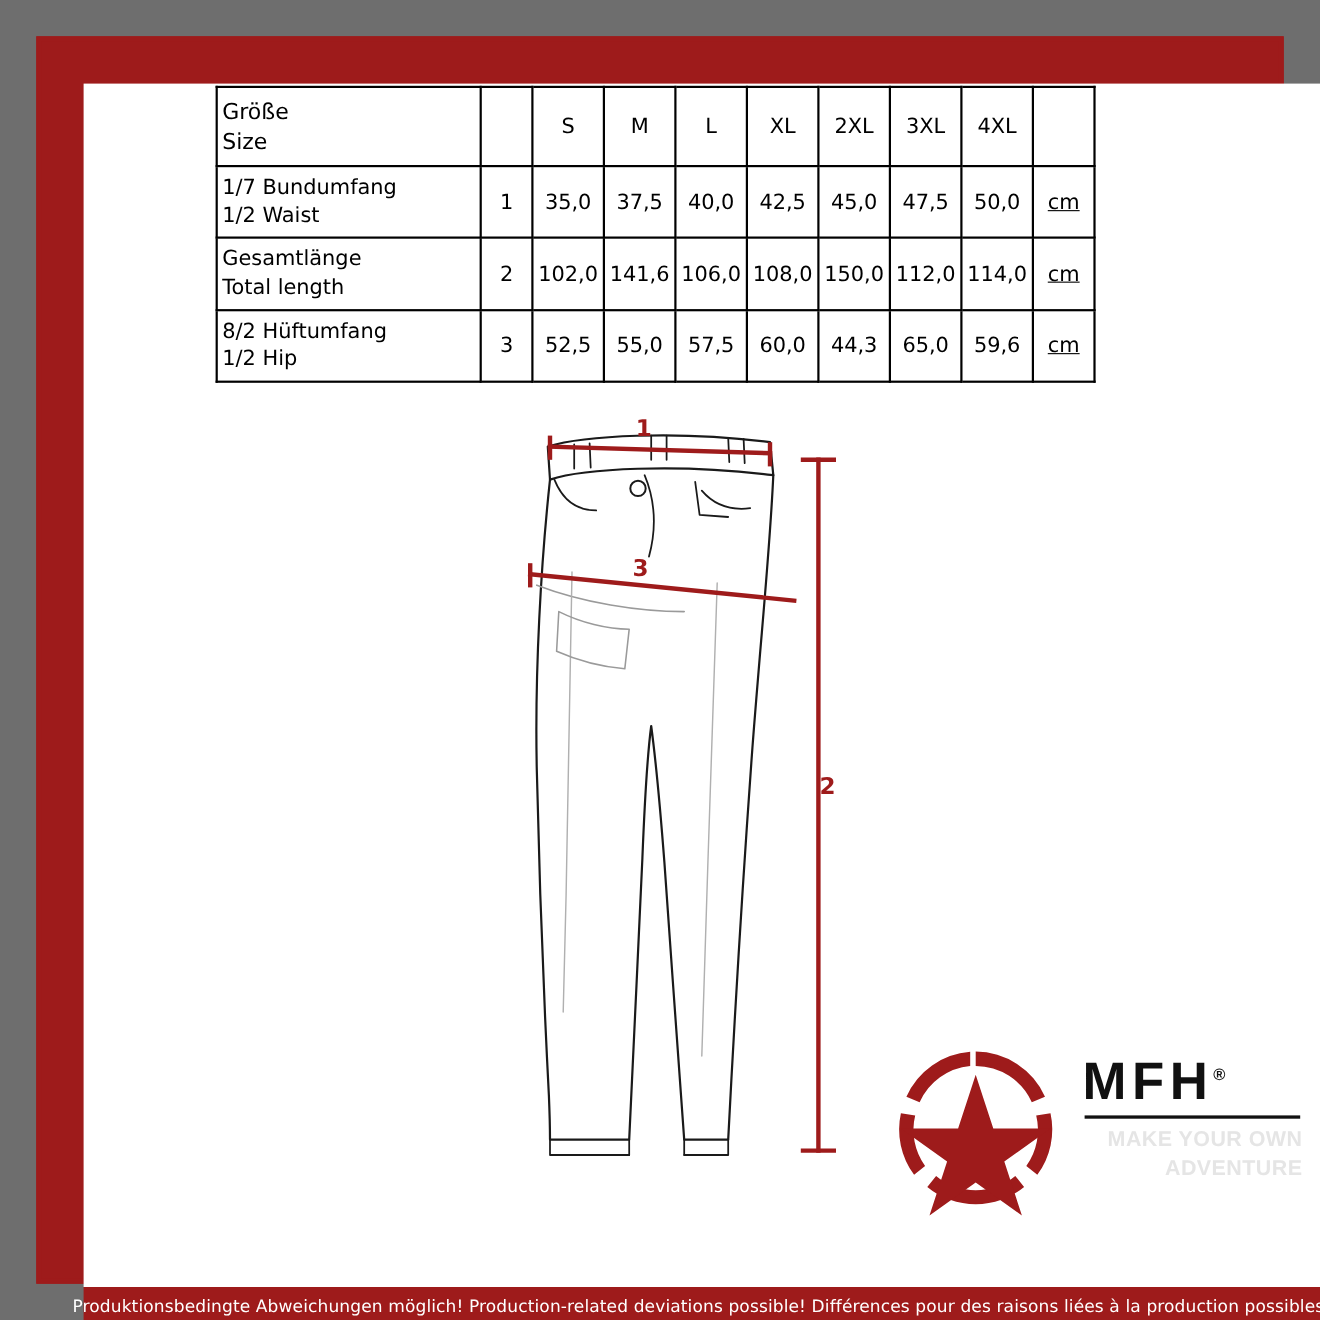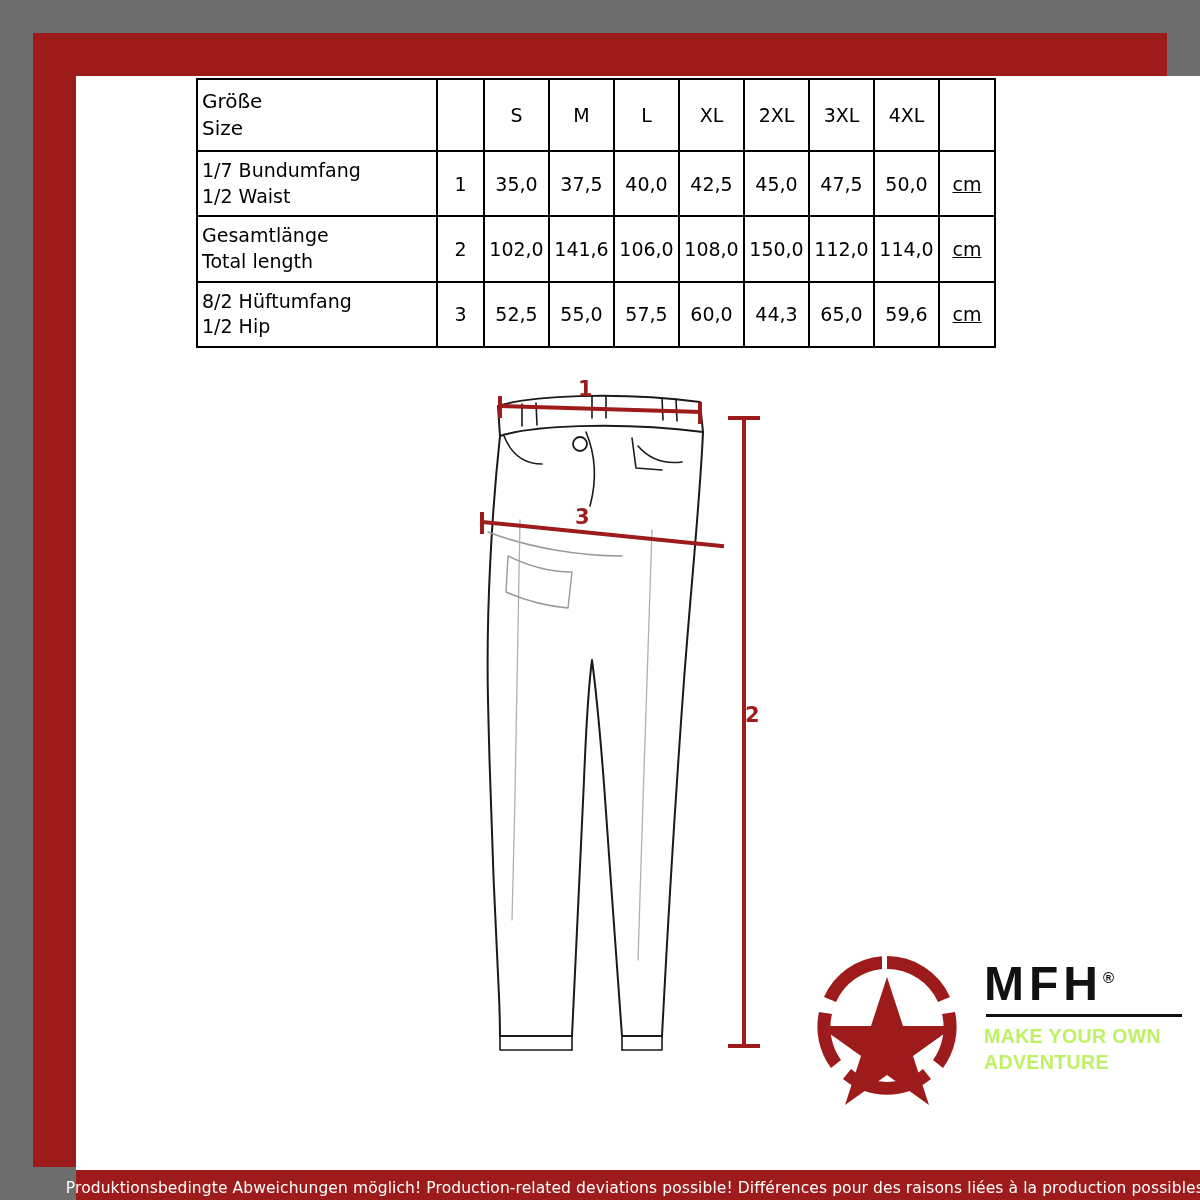--- a/index.html
+++ b/index.html
@@ -143,24 +143,25 @@
   }
   .logo-rule {
     width: 196px;
     height: 3px;
     background: #111;
     margin: 3px 0 7px 2px;
   }
   .logo-tag {
     font-size: 19.5px;
     font-weight: bold;
-    color: #bef264;
+    color: #e5e5e5;
     line-height: 1.32;
     letter-spacing: 0.4px;
     font-family: "Liberation Sans", sans-serif;
+    text-align: right;
   }
 </style>
 </head>
 <body>
 
 <div class="page">
   <div class="frame">
     <div class="inner-white"></div>
     <div class="footer-bar">
       <span>Produktionsbedingte Abweichungen möglich! Production-related deviations possible! Différences pour des raisons liées à la production possibles!</span>

